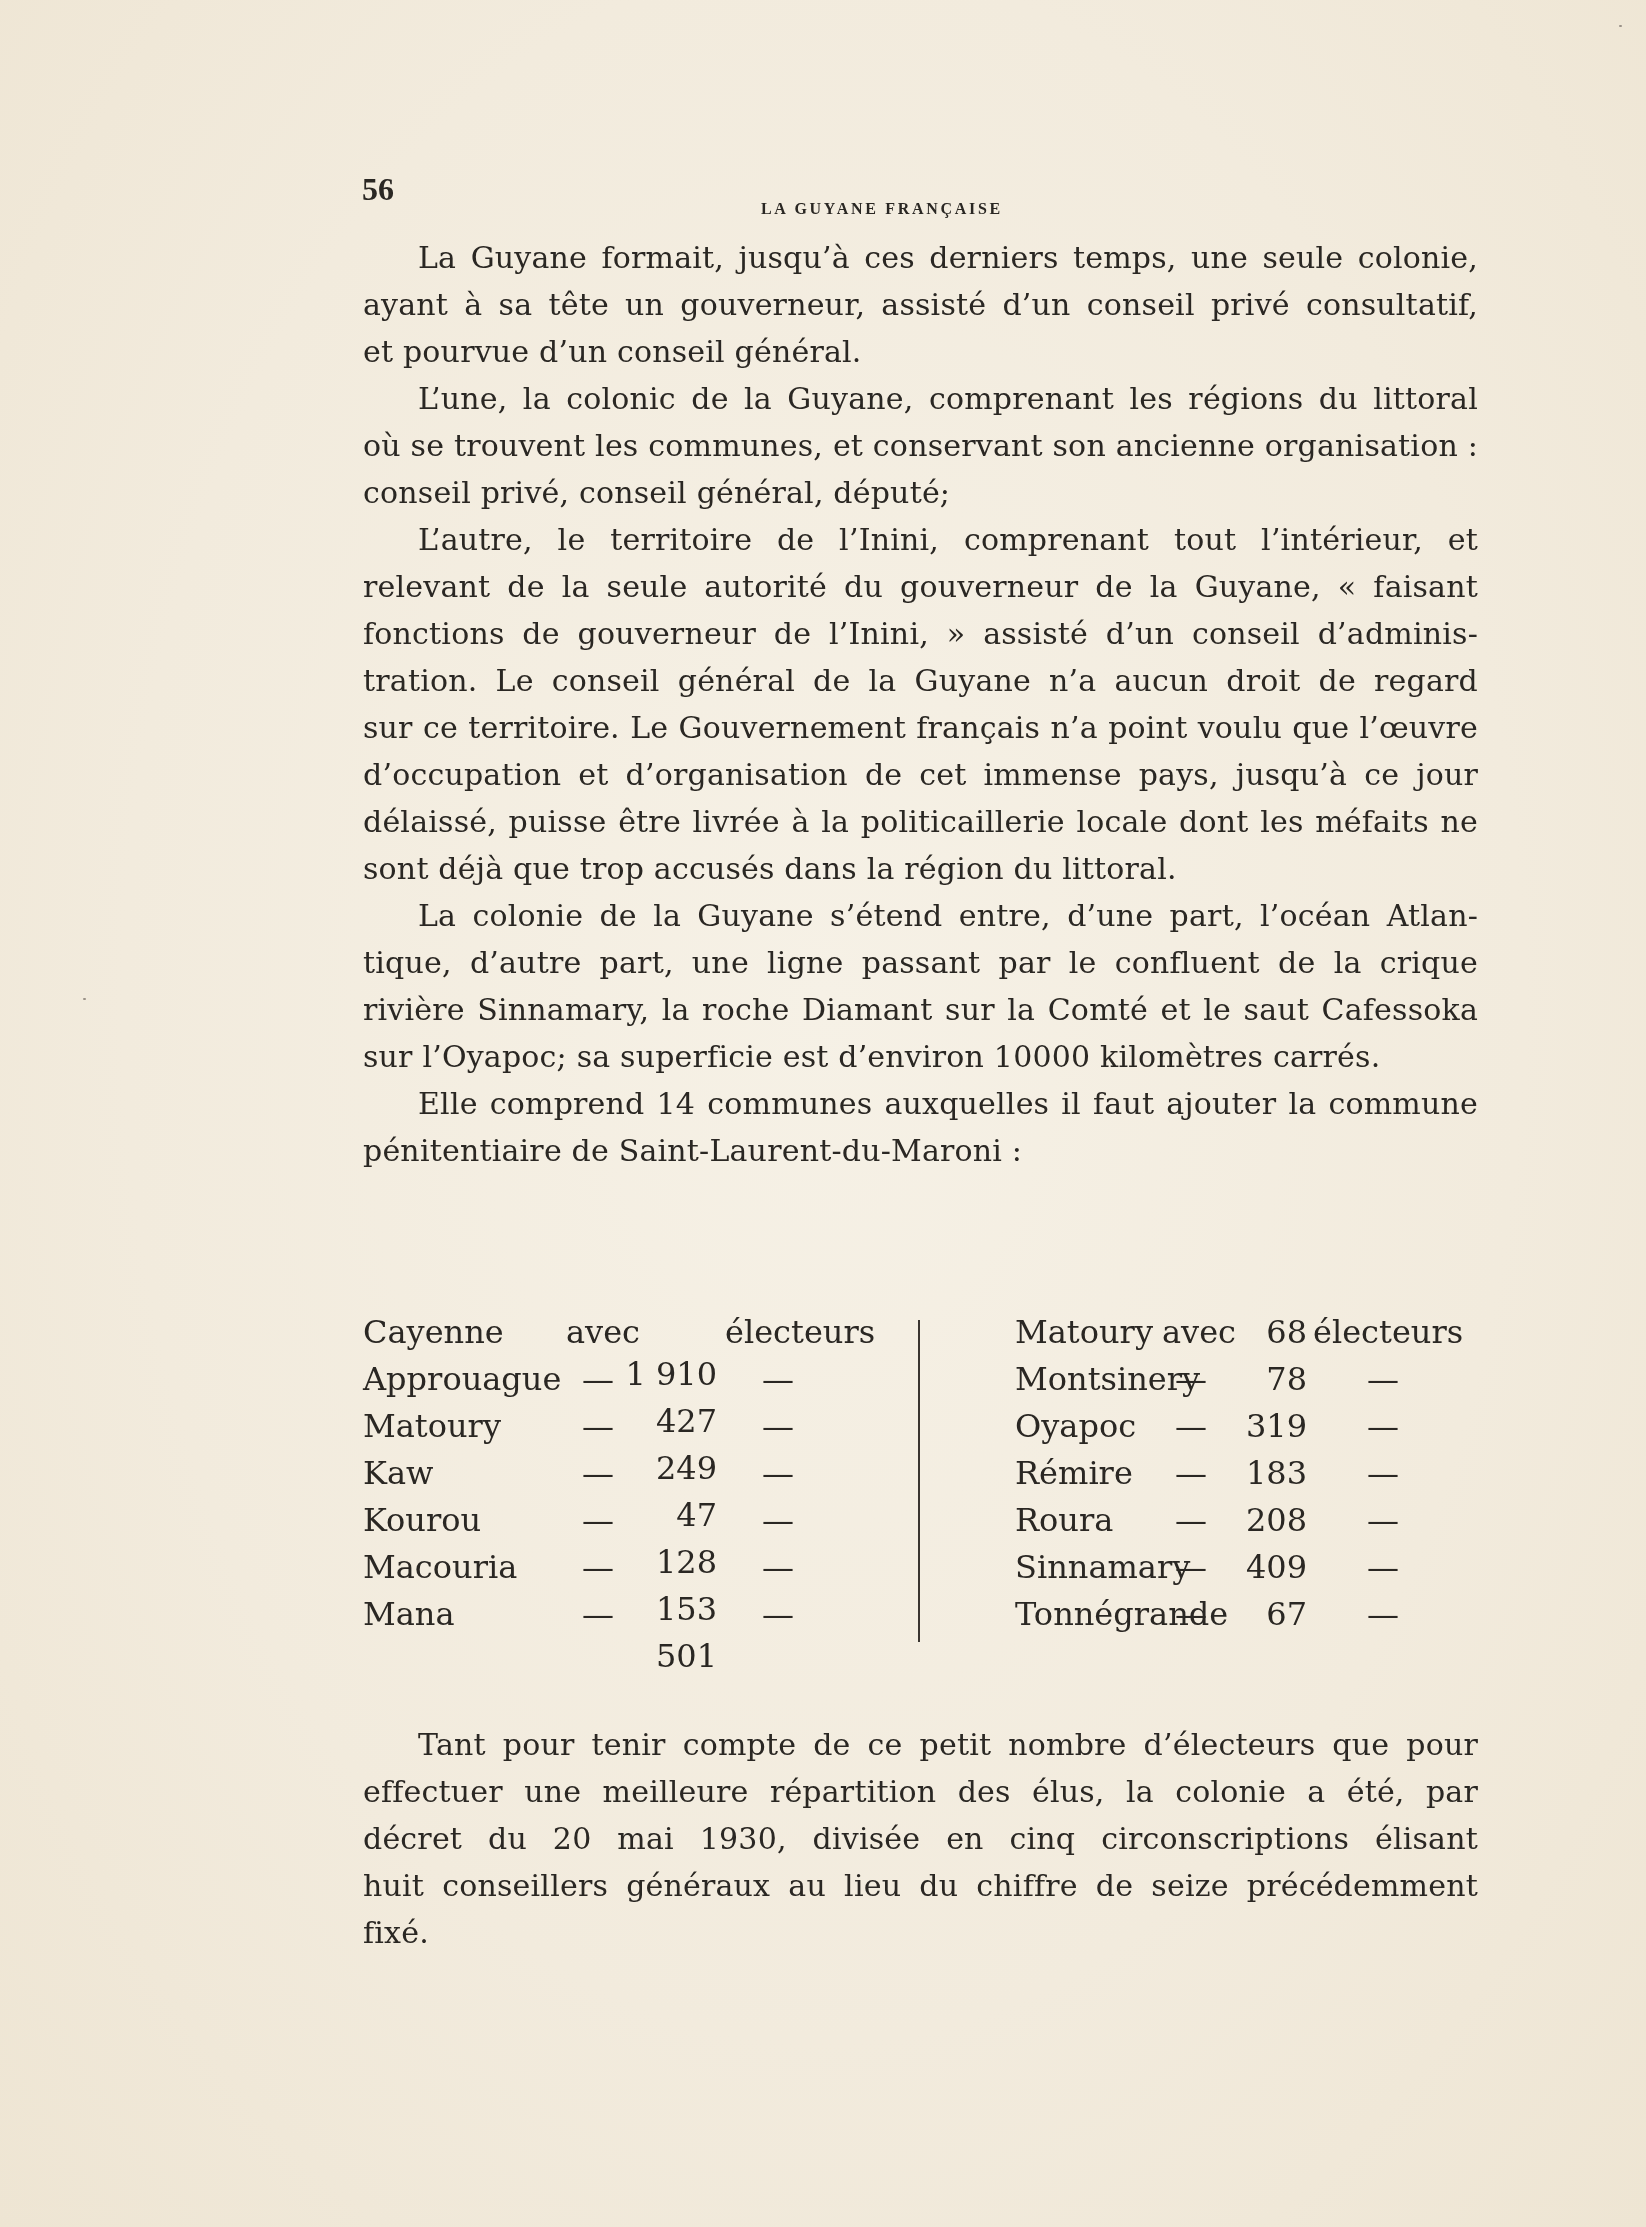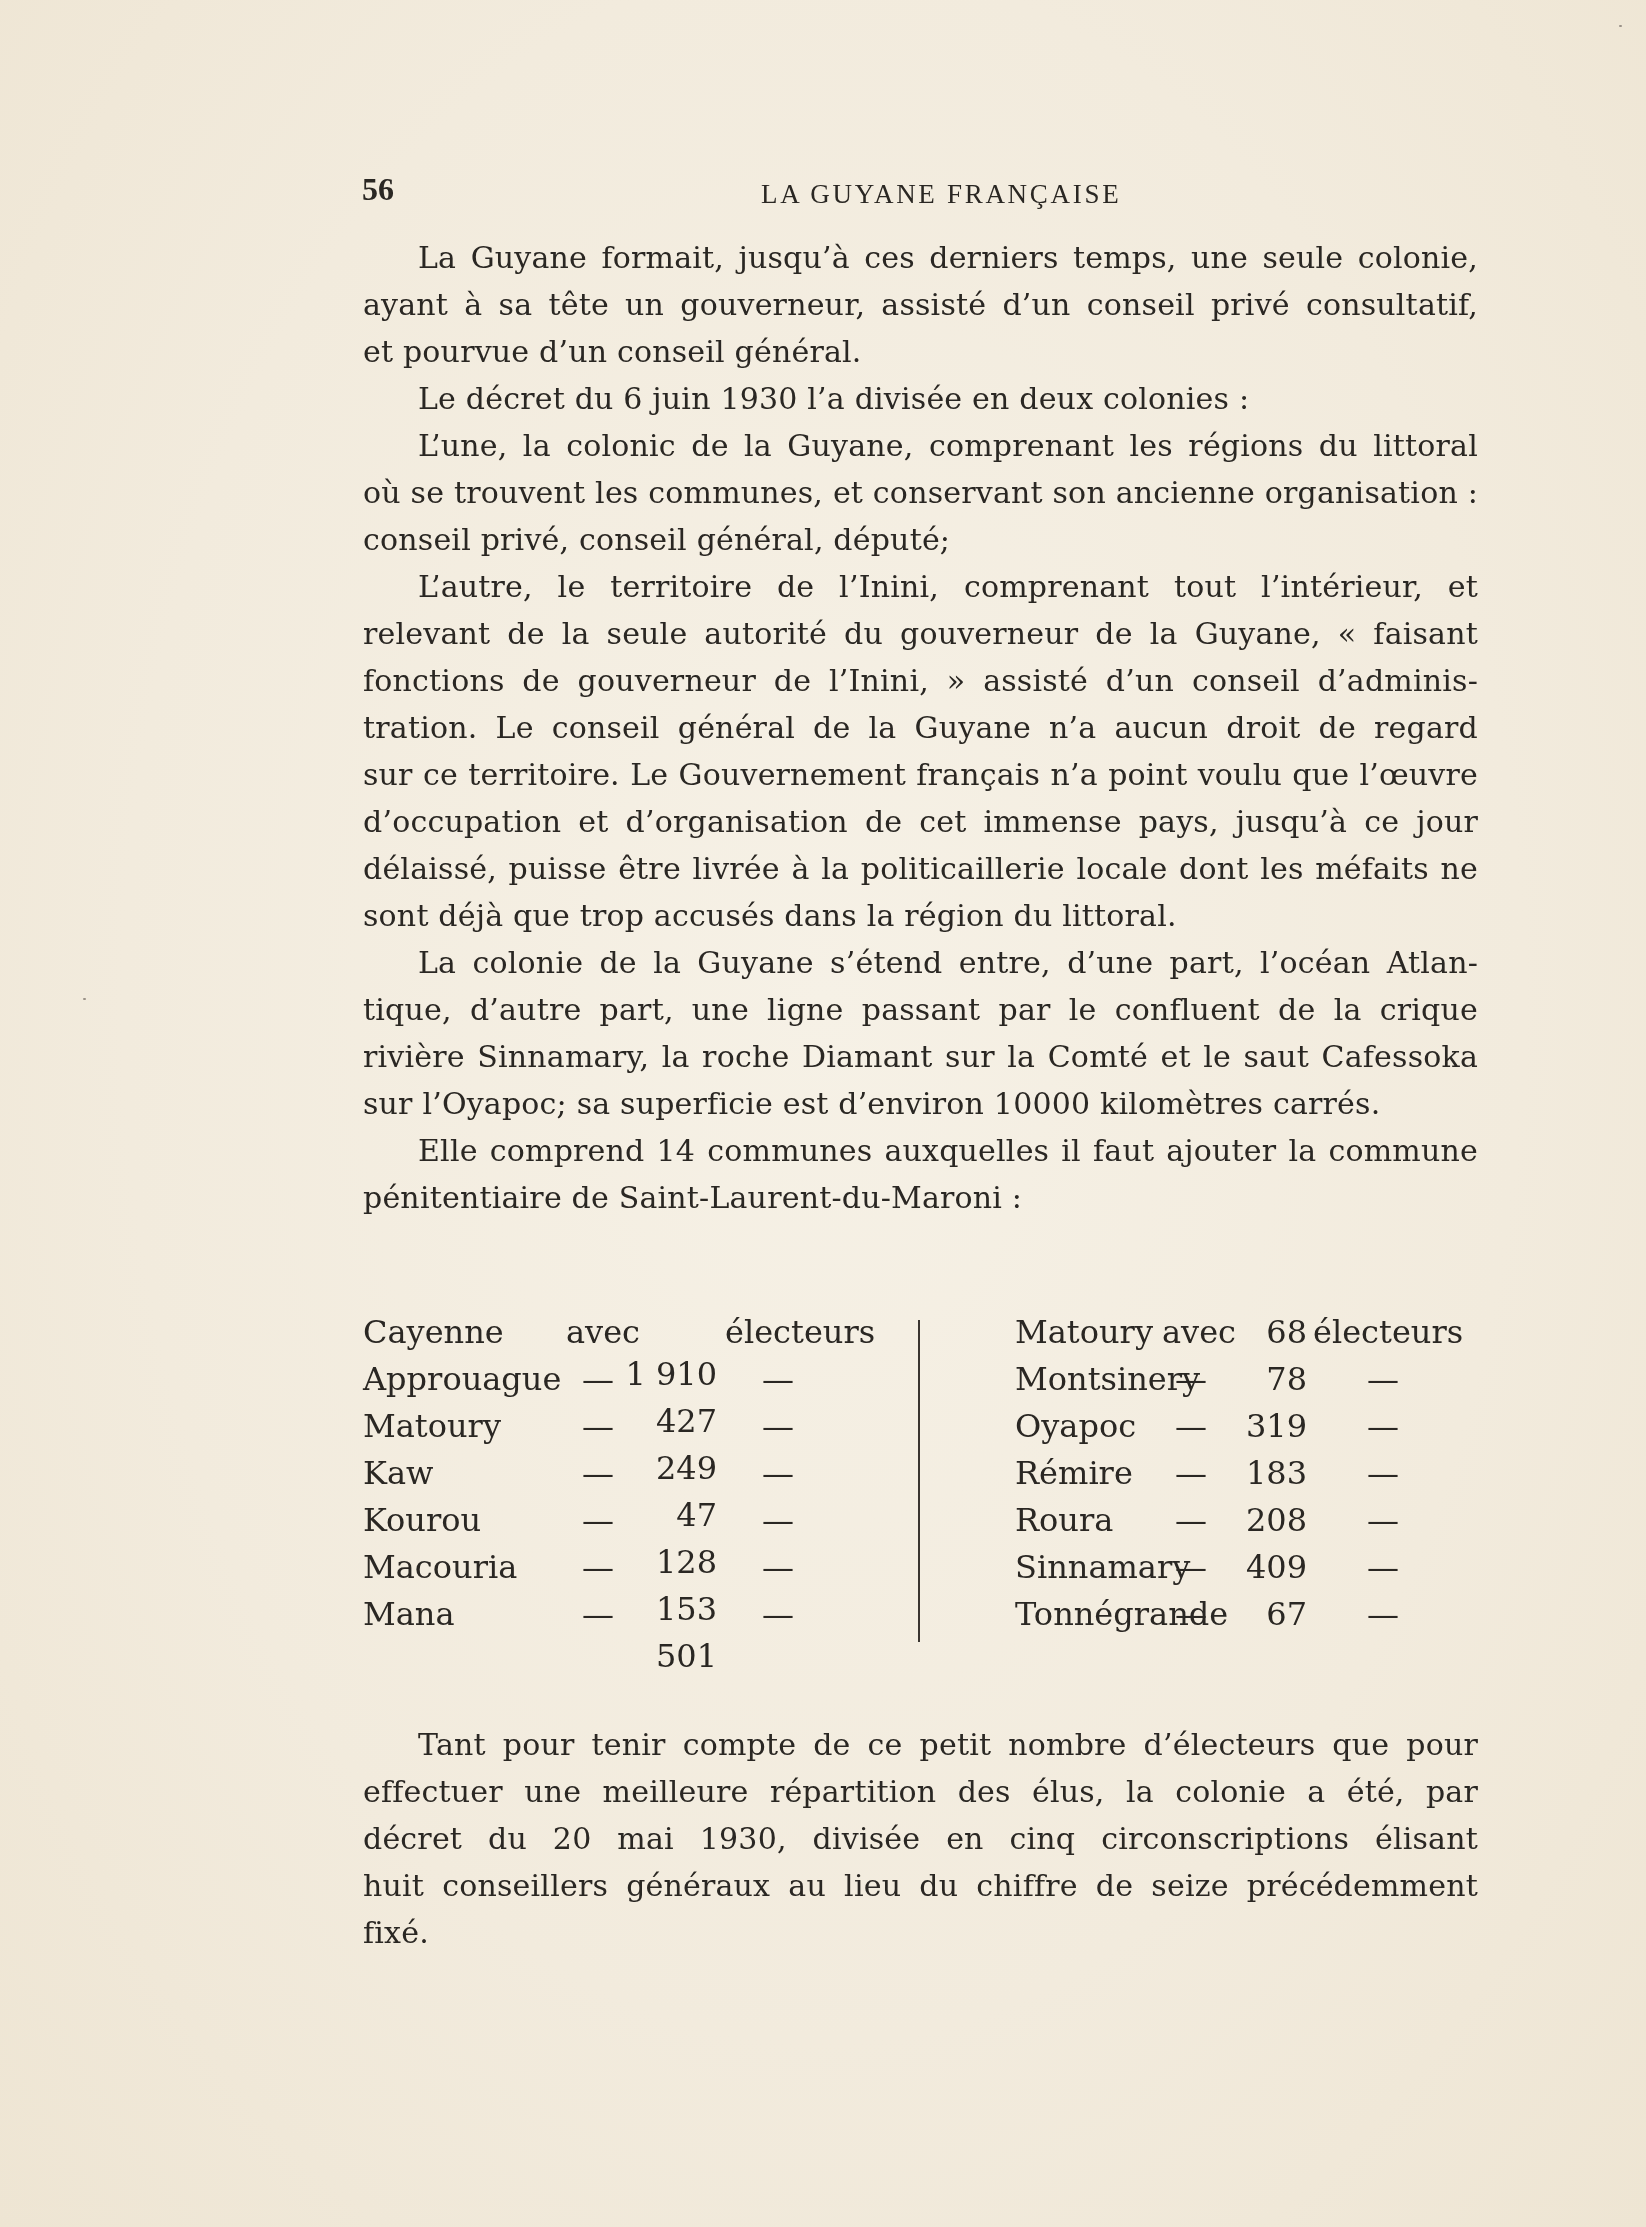--- a/index.html
+++ b/index.html
@@ -34,25 +34,26 @@
       left: 0;
       top: 0;
       font-size: 32px;
       line-height: 44px;
       font-weight: bold;
       font-family: "Liberation Serif", serif;
     }
     .running-title {
       position: absolute;
       left: 399px;
-      top: 5px;
-      font-size: 27px;
+      top: 20px;
+      font-size: 16px;
       line-height: 44px;
       letter-spacing: 2.7px;
       font-family: "Liberation Serif", serif;
+      font-weight: bold;
     }
     .body-text {
       position: absolute;
       top: 234px;
       left: 363px;
       width: 1115px;
     }
     .line {
       display: block;
       height: 47px;
@@ -129,21 +130,20 @@
 
   <div class="header">
     <span class="page-number">56</span>
     <span class="running-title">LA GUYANE FRANÇAISE</span>
   </div>
 
   <div class="body-text" id="body-text">
       <span class="line indent">La Guyane formait, jusqu’à ces derniers temps, une seule colonie,</span>
       <span class="line">ayant à sa tête un gouverneur, assisté d’un conseil privé consultatif,</span>
       <span class="line last">et pourvue d’un conseil général.</span>
-      <span class="line indent last">Le décret du 6 juin 1930 l’a divisée en deux colonies :</span>
       <span class="line indent">L’une, la colonic de la Guyane, comprenant les régions du littoral</span>
       <span class="line">où se trouvent les communes, et conservant son ancienne organisation :</span>
       <span class="line last">conseil privé, conseil général, député;</span>
       <span class="line indent">L’autre, le territoire de l’Inini, comprenant tout l’intérieur, et</span>
       <span class="line">relevant de la seule autorité du gouverneur de la Guyane, « faisant</span>
       <span class="line">fonctions de gouverneur de l’Inini, » assisté d’un conseil d’adminis-</span>
       <span class="line">tration. Le conseil général de la Guyane n’a aucun droit de regard</span>
       <span class="line">sur ce territoire. Le Gouvernement français n’a point voulu que l’œuvre</span>
       <span class="line">d’occupation et d’organisation de cet immense pays, jusqu’à ce jour</span>
       <span class="line">délaissé, puisse être livrée à la politicaillerie locale dont les méfaits ne</span>

